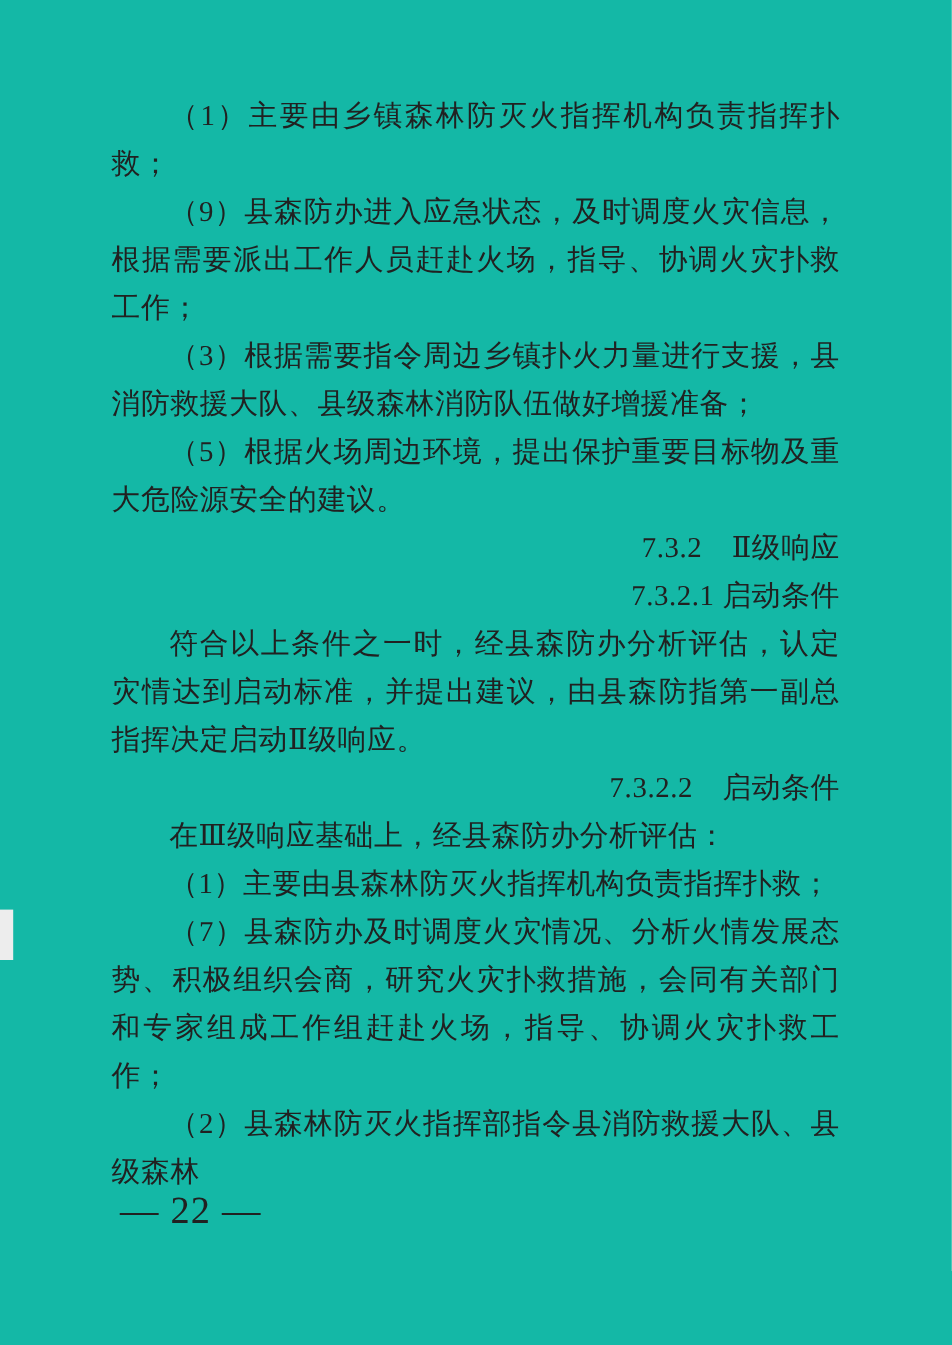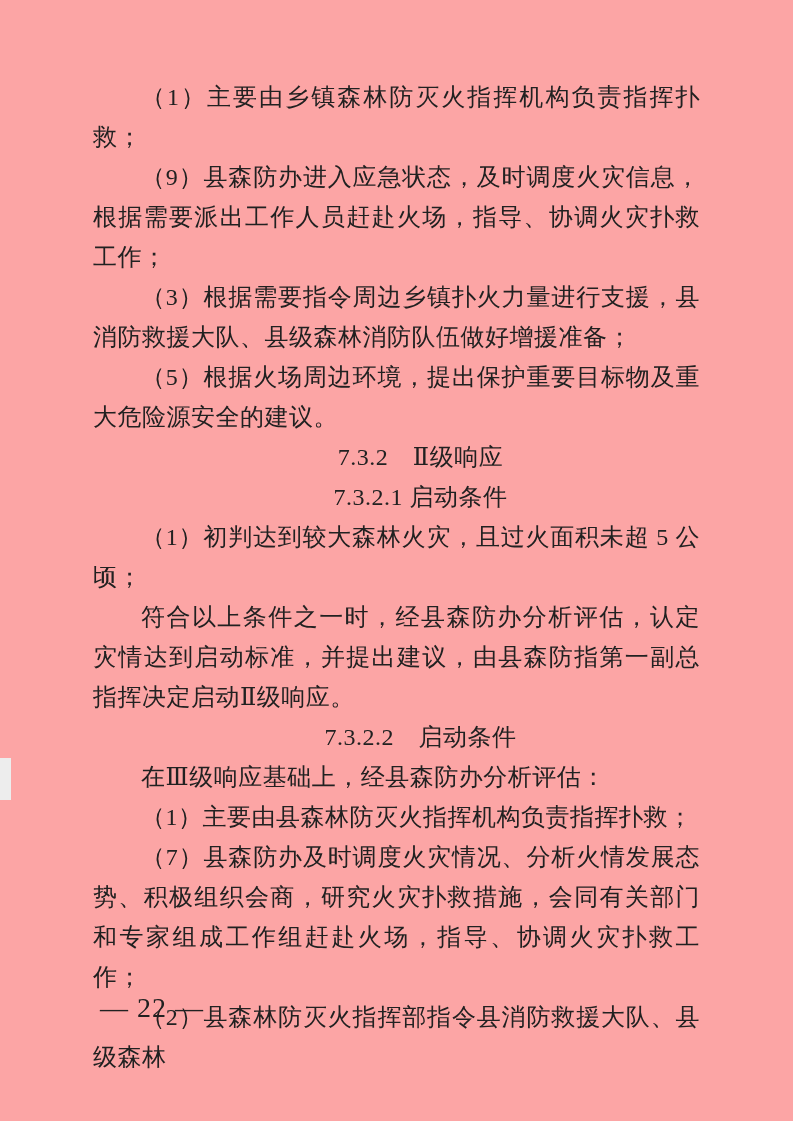--- a/index.html
+++ b/index.html
@@ -11,21 +11,21 @@
     height: 1121px;
     background: #ffffff;
     position: relative;
     overflow: hidden;
     font-family: "Liberation Serif", "DejaVu Serif", serif;
     color: #212121;
   }
   .page {
     position: absolute;
     inset: 0;
-    background: #fca5a5;
+    background: #14b8a6;
   }
   
   .scan-artifact {
     position: absolute;
     left: 0;
     top: 758px;
     width: 11px;
     height: 42px;
     background: #ededed;
   }
@@ -46,48 +46,47 @@
     line-height: 40px;
     font-weight: normal;
   }
   .body-para {
     text-indent: 2em;
     letter-spacing: 0.5px;
   }
   .heading {
     text-indent: 2em;
     font-weight: bold;
-    text-align: center;
+    text-align: right;
     letter-spacing: 0.5px;
   }
   .page-number {
     position: absolute;
     left: 100px;
     top: 993px;
-    font-size: 28px;
+    font-size: 32px;
     line-height: 30px;
     letter-spacing: 1px;
     color: #212121;
   }
 </style>
 </head>
 <body>
 
 <div class="page">
 
   <div class="scan-artifact"></div>
 
   <main class="text-block">
     <p class="body-para">（1）主要由乡镇森林防灭火指挥机构负责指挥扑救；</p>
     <p class="body-para">（9）县森防办进入应急状态，及时调度火灾信息，根据需要派出工作人员赶赴火场，指导、协调火灾扑救工作；</p>
     <p class="body-para">（3）根据需要指令周边乡镇扑火力量进行支援，县消防救援大队、县级森林消防队伍做好增援准备；</p>
     <p class="body-para">（5）根据火场周边环境，提出保护重要目标物及重大危险源安全的建议。</p>
     <h2 class="heading">7.3.2　Ⅱ级响应</h2>
     <h3 class="heading">7.3.2.1 启动条件</h3>
-    <p class="body-para">（1）初判达到较大森林火灾，且过火面积未超 5 公顷；</p>
     <p class="body-para">符合以上条件之一时，经县森防办分析评估，认定灾情达到启动标准，并提出建议，由县森防指第一副总指挥决定启动Ⅱ级响应。</p>
     <h3 class="heading">7.3.2.2　启动条件</h3>
     <p class="body-para">在Ⅲ级响应基础上，经县森防办分析评估：</p>
     <p class="body-para">（1）主要由县森林防灭火指挥机构负责指挥扑救；</p>
     <p class="body-para">（7）县森防办及时调度火灾情况、分析火情发展态势、积极组织会商，研究火灾扑救措施，会同有关部门和专家组成工作组赶赴火场，指导、协调火灾扑救工作；</p>
     <p class="body-para">（2）县森林防灭火指挥部指令县消防救援大队、县级森林</p>
   </main>
 
   <div class="page-number">— 22 —</div>
 

